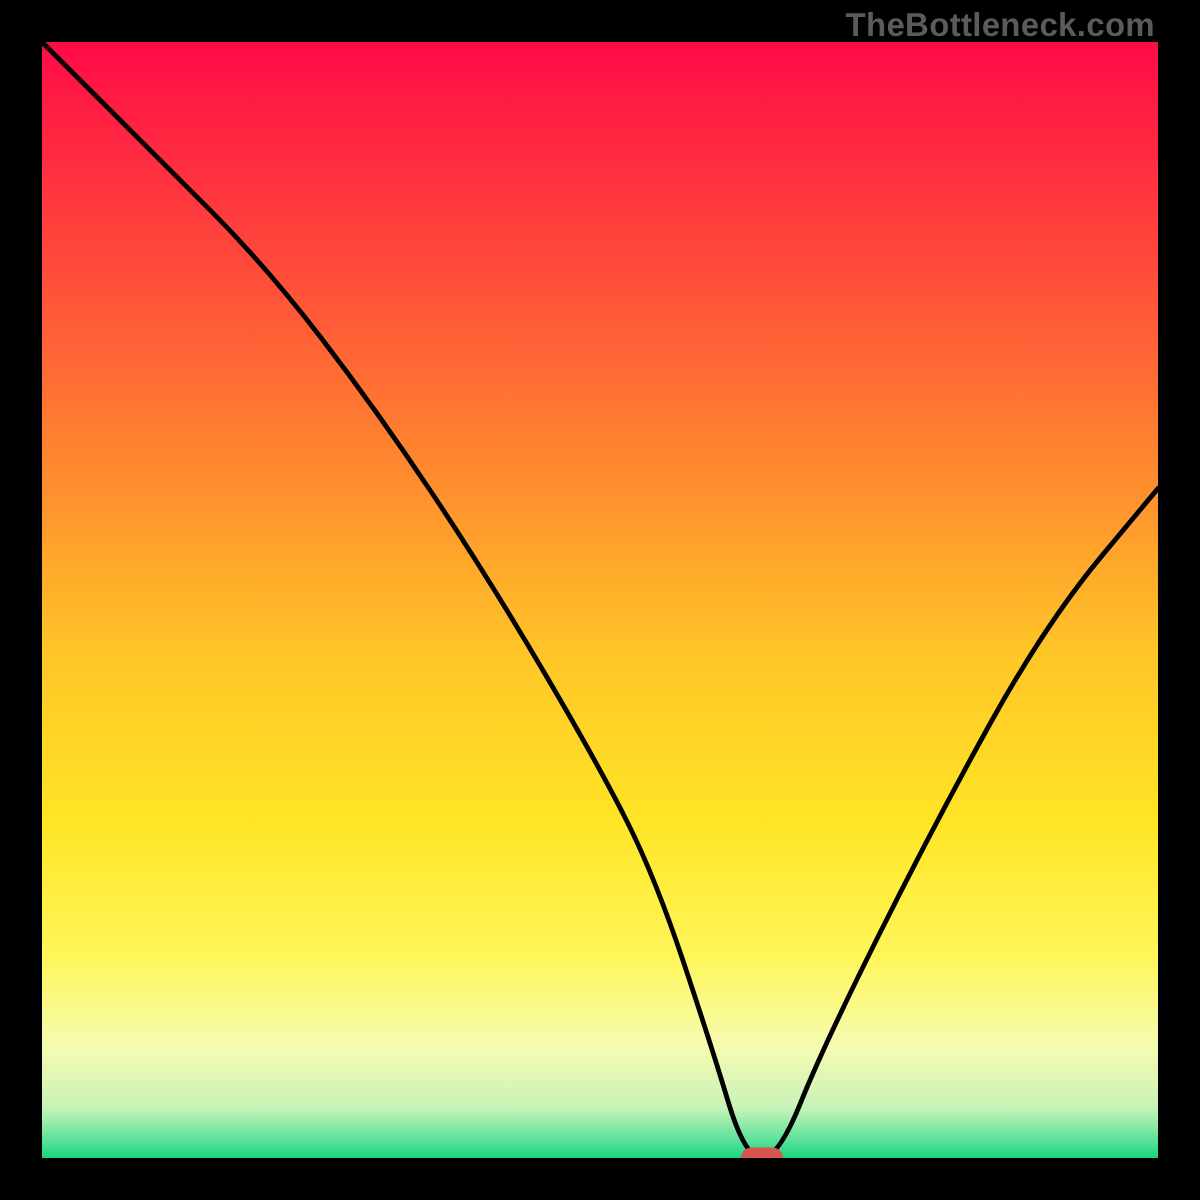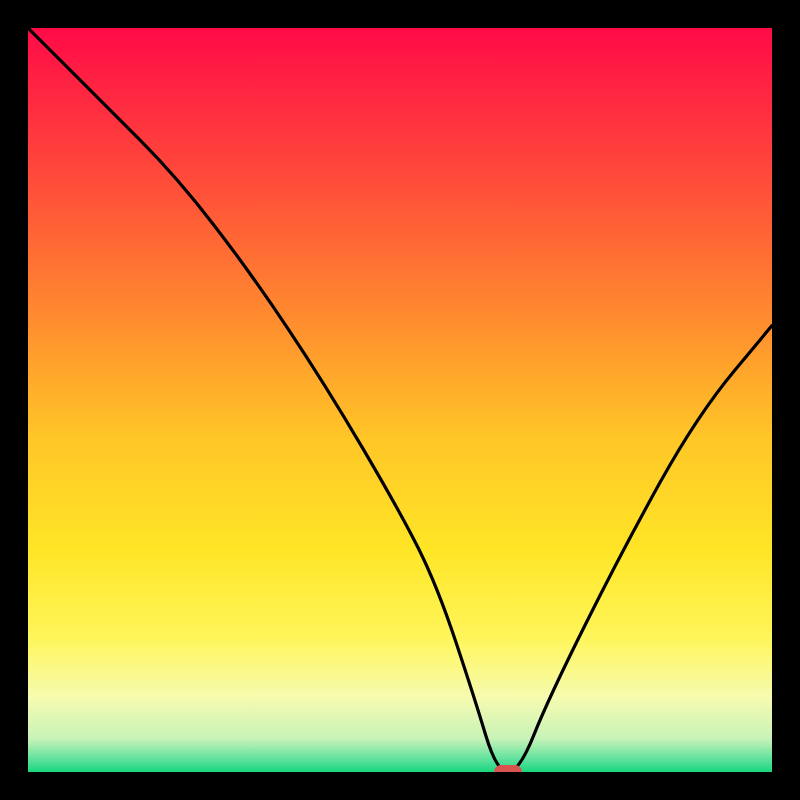--- a/index.html
+++ b/index.html
@@ -72,13 +72,14 @@
       <rect x="0" y="0" width="744" height="744" fill="url(#bg)"></rect>
     </svg>
 
     <svg class="curve" width="744" height="744">
       <path id="curve-path" d="M 0 0 Q 0 0 37.2 37.19999999999999 Q 74.4 74.39999999999998 111.60000000000001 111.59999999999997 Q 148.8 148.79999999999995 186 197.15999999999997 Q 223.2 245.51999999999998 260.4 301.32 Q 297.6 357.12 334.8 420.36 Q 372 483.6 390.6 520.8 Q 409.20000000000005 558 427.8 613.8 Q 446.4 669.6 457.56 706.8 Q 468.72 744 479.88 744 Q 491.04 744 505.91999999999996 706.8 Q 520.8 669.6 558 595.2 Q 595.2 520.8 632.4000000000001 453.84 Q 669.6 386.88 706.8 342.24 L 744 297.6" fill="none" stroke="#000" stroke-width="3.2" stroke-linejoin="round" stroke-linecap="round"></path>
     </svg>
 
     <div class="marker" id="optimal-marker" style="left: 465.88px; top: 737px; width: 28px; height: 14px; background: rgb(217, 83, 79);"></div>
   </div>
 
+  <div class="watermark">TheBottleneck.com</div>
 </div>
 
 </body></html>

